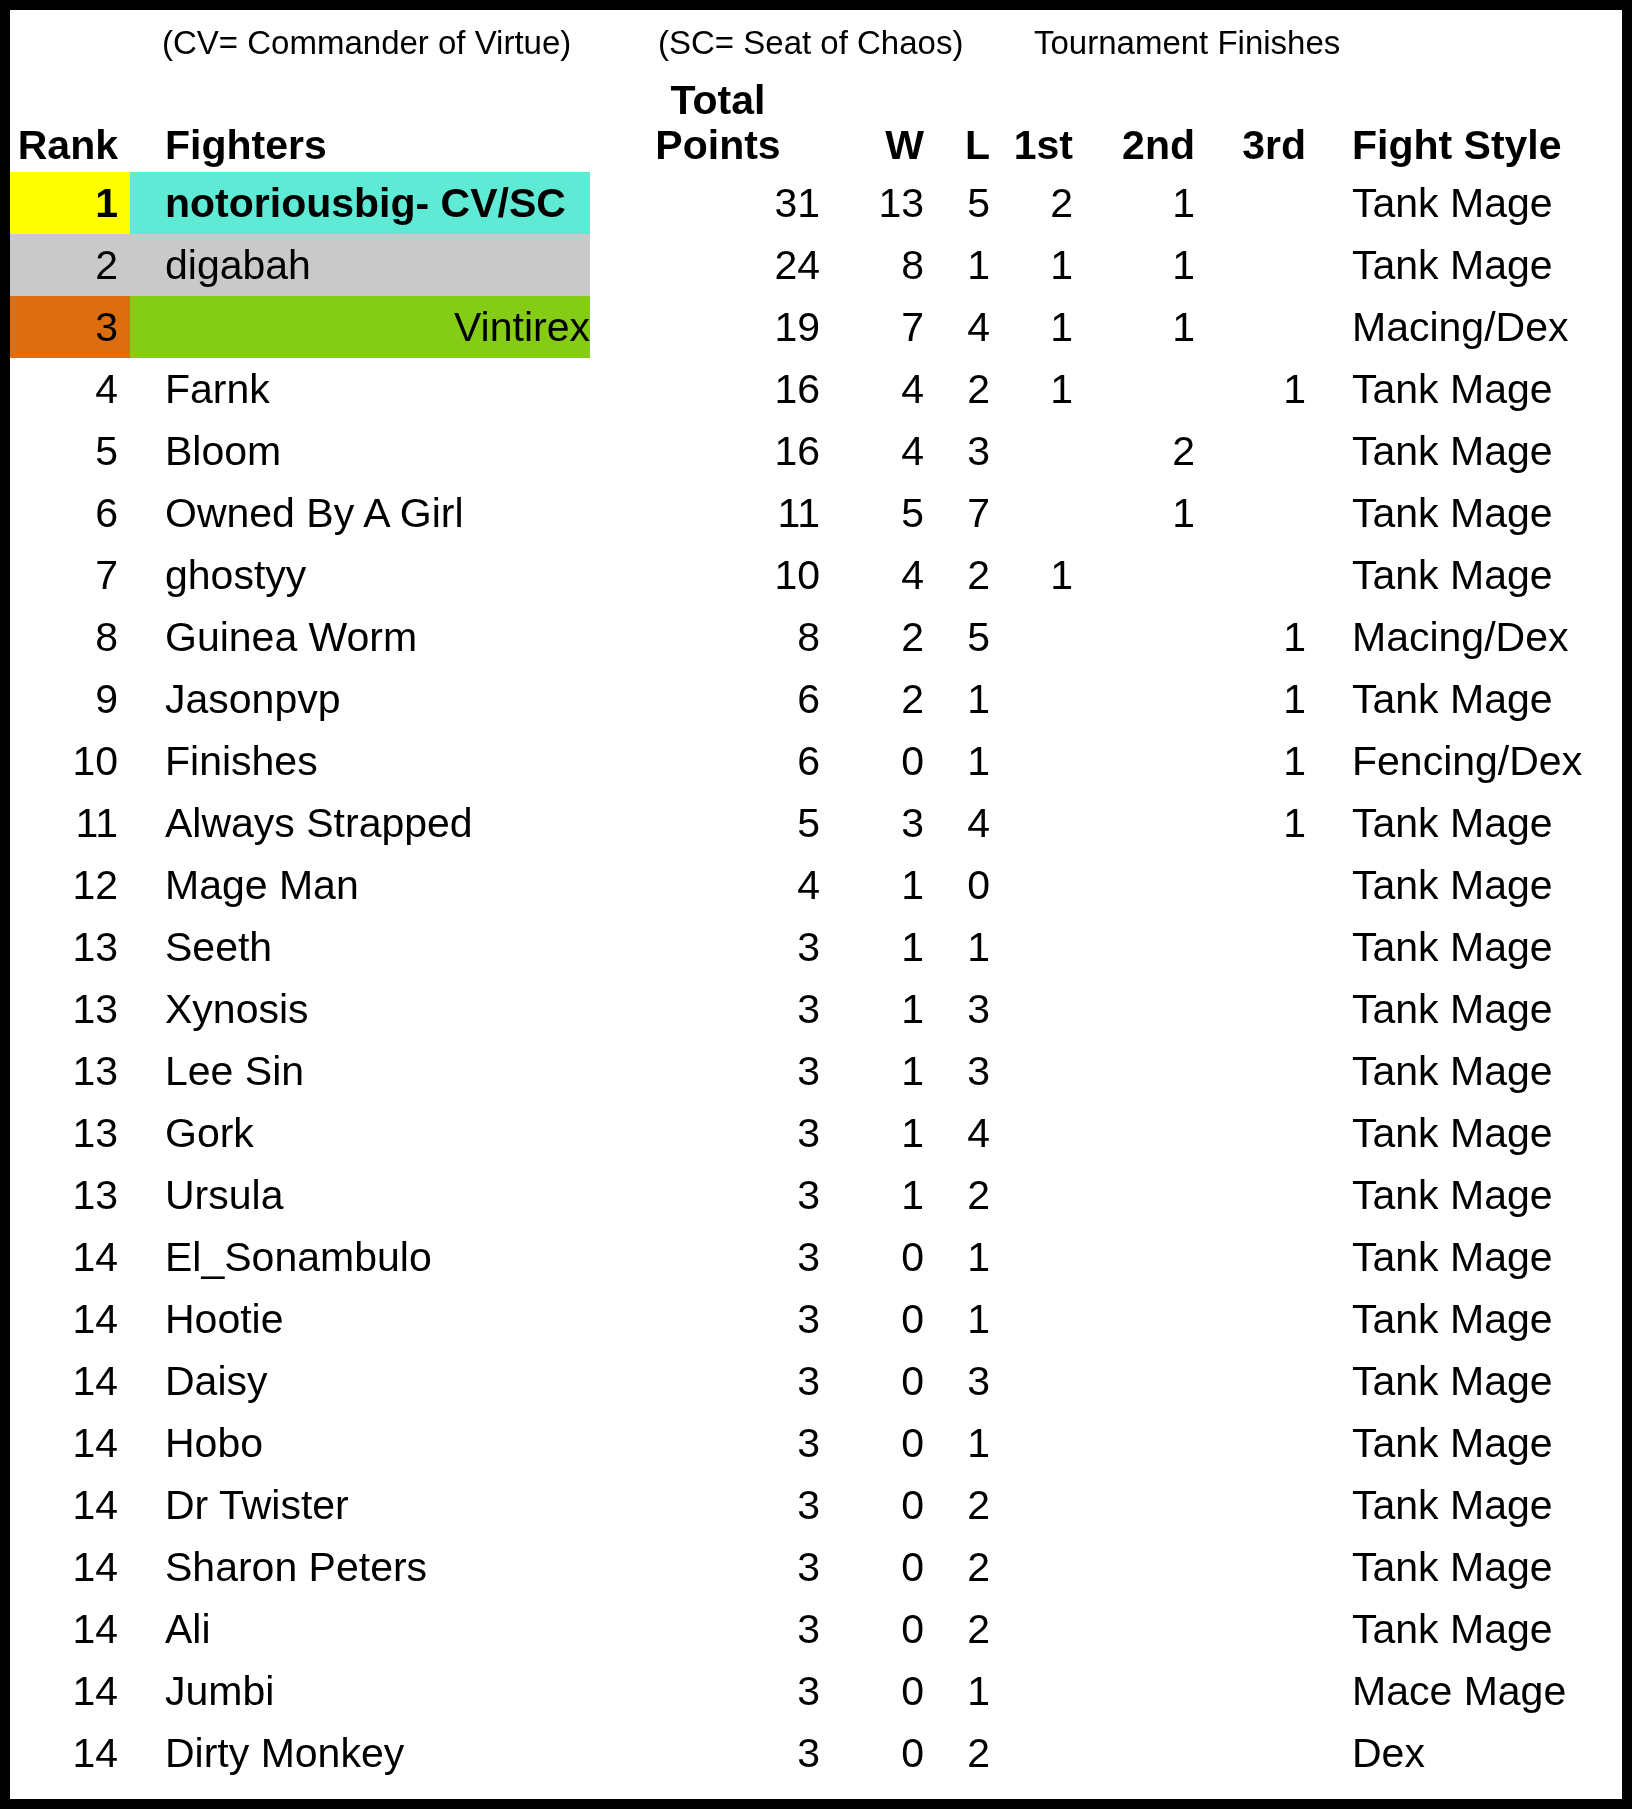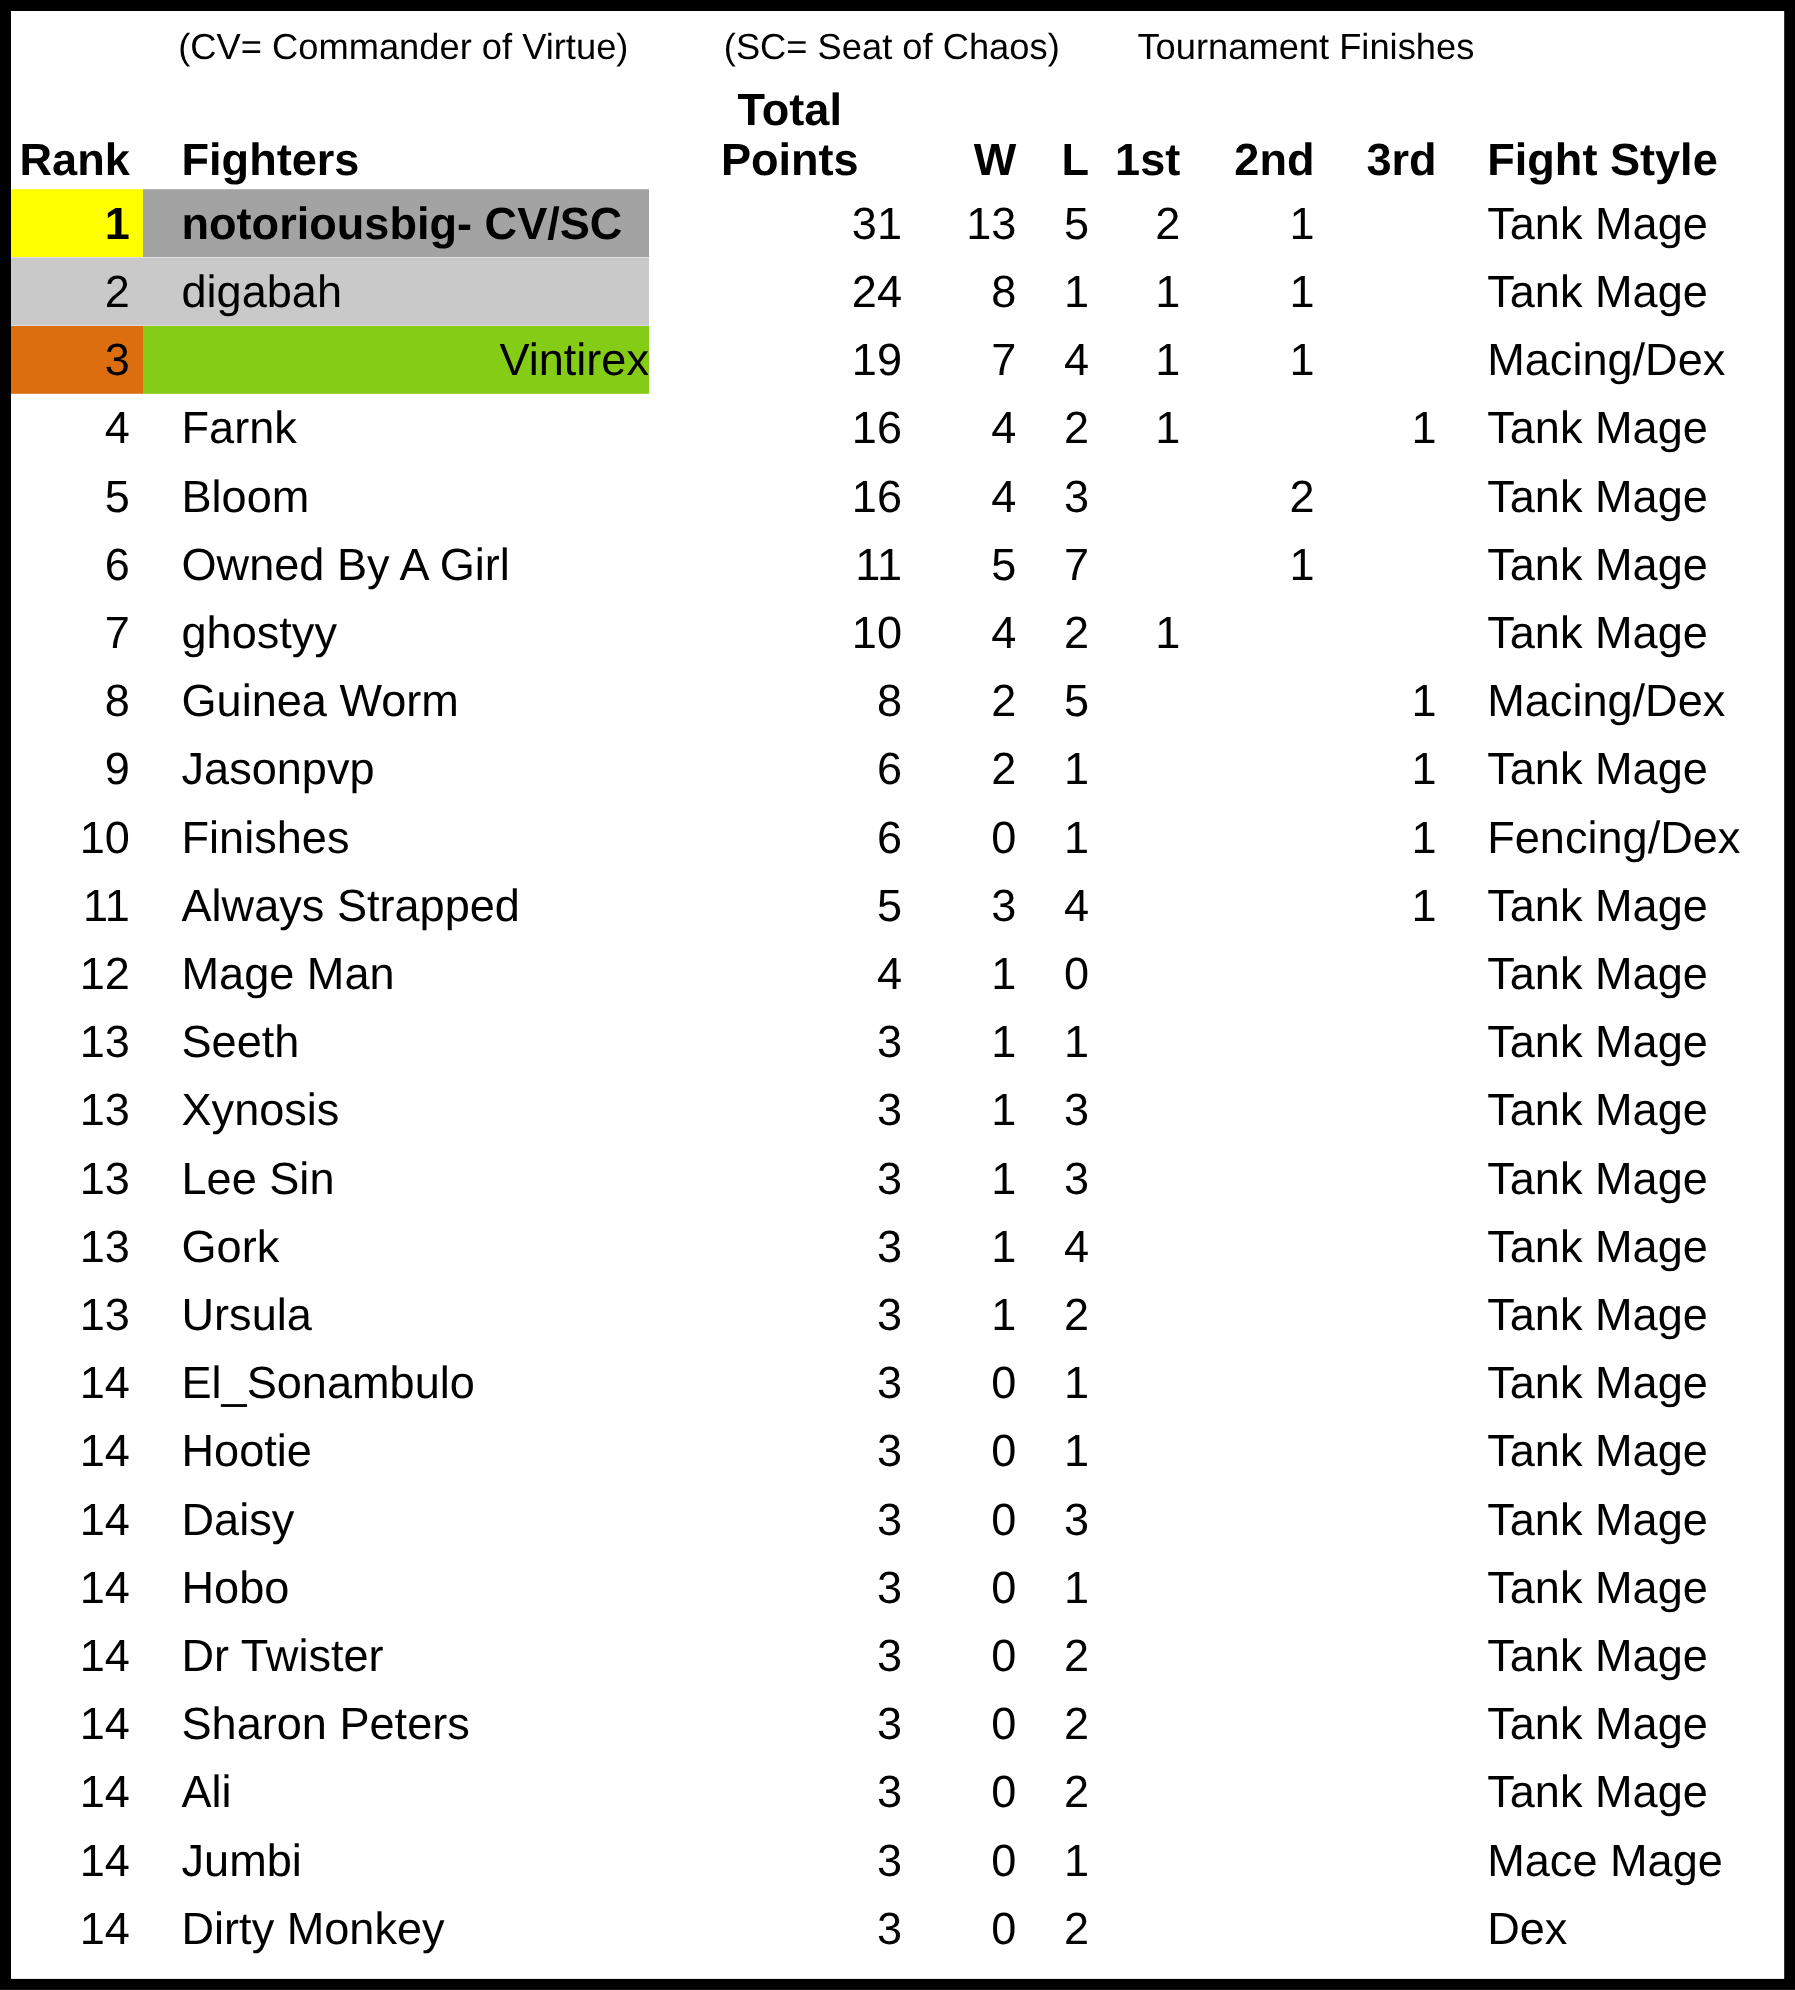--- a/index.html
+++ b/index.html
@@ -119,21 +119,21 @@
         <th class="col-l">L</th>
         <th class="col-1st">1st</th>
         <th class="col-2nd">2nd</th>
         <th class="col-3rd">3rd</th>
         <th class="col-style">Fight Style</th>
       </tr>
     </thead>
     <tbody>
         <tr class="bold-row">
           <td class="col-rank" style="background-color: rgb(255, 255, 0);">1</td>
-          <td class="col-fighter" style="background-color: #a3a3a3;">notoriousbig- CV/SC</td>
+          <td class="col-fighter" style="background-color: #5eead4;">notoriousbig- CV/SC</td>
           <td class="col-points">31</td>
           <td class="col-w">13</td>
           <td class="col-l">5</td>
           <td class="col-1st">2</td>
           <td class="col-2nd">1</td>
           <td class="col-3rd"></td>
           <td class="col-style">Tank Mage</td>
         </tr>
         <tr>
           <td class="col-rank" style="background-color: rgb(201, 201, 201);">2</td>

